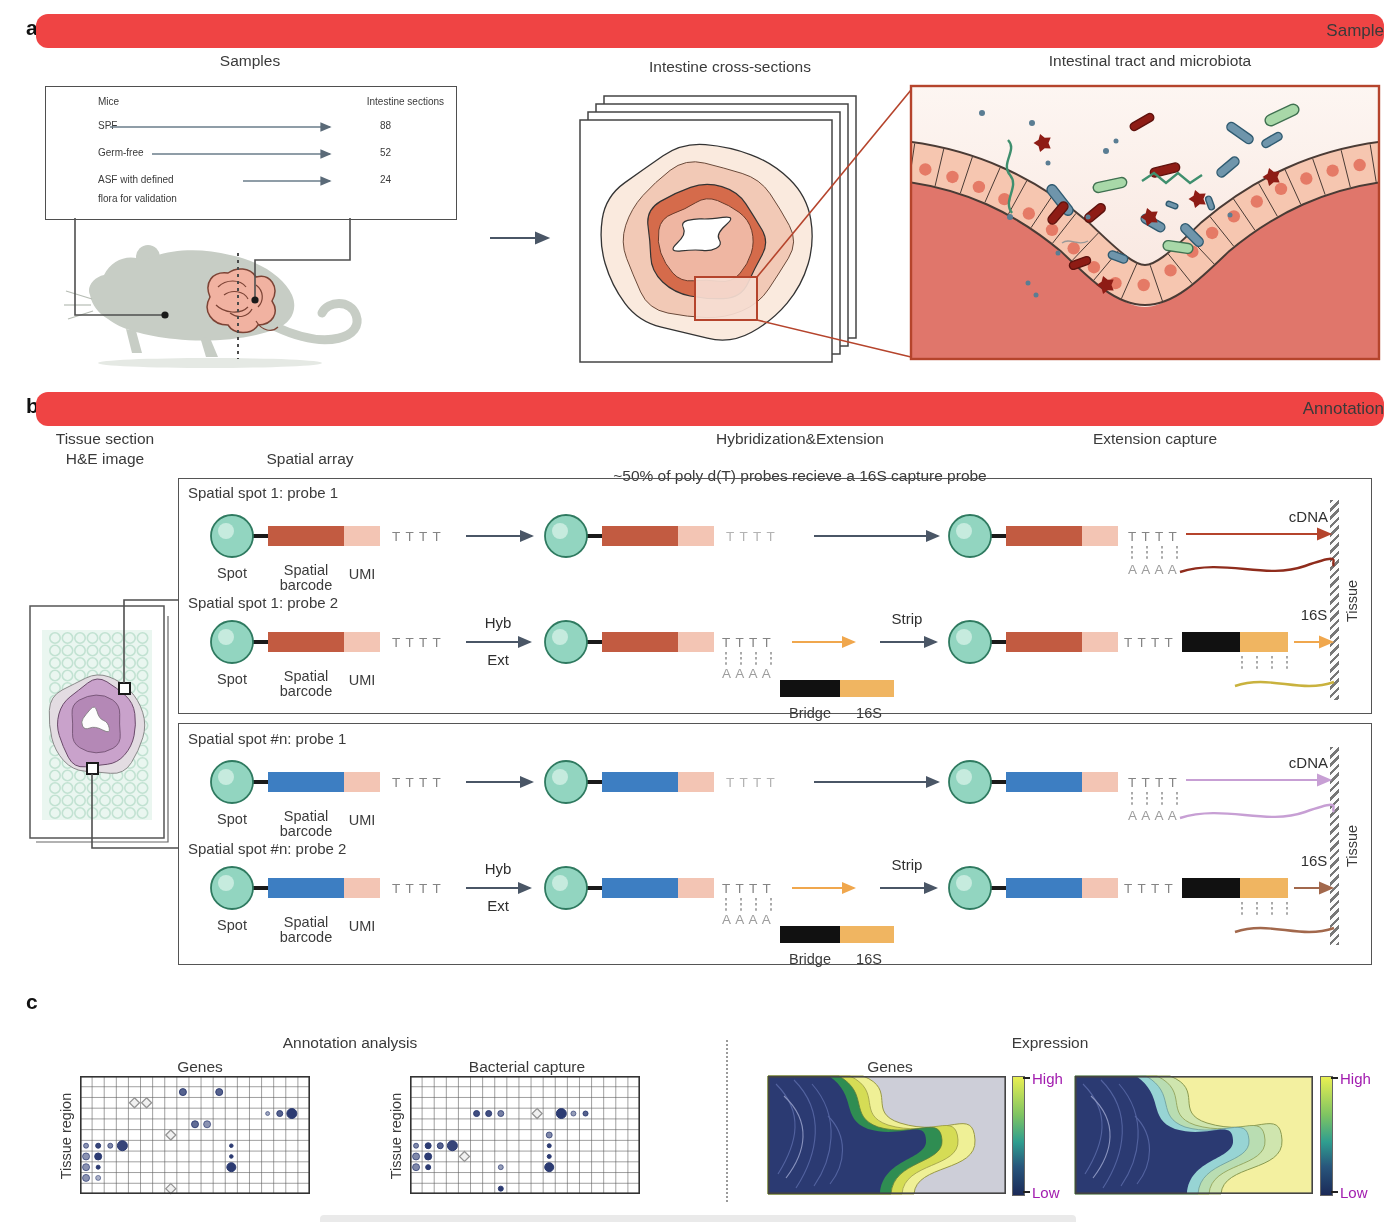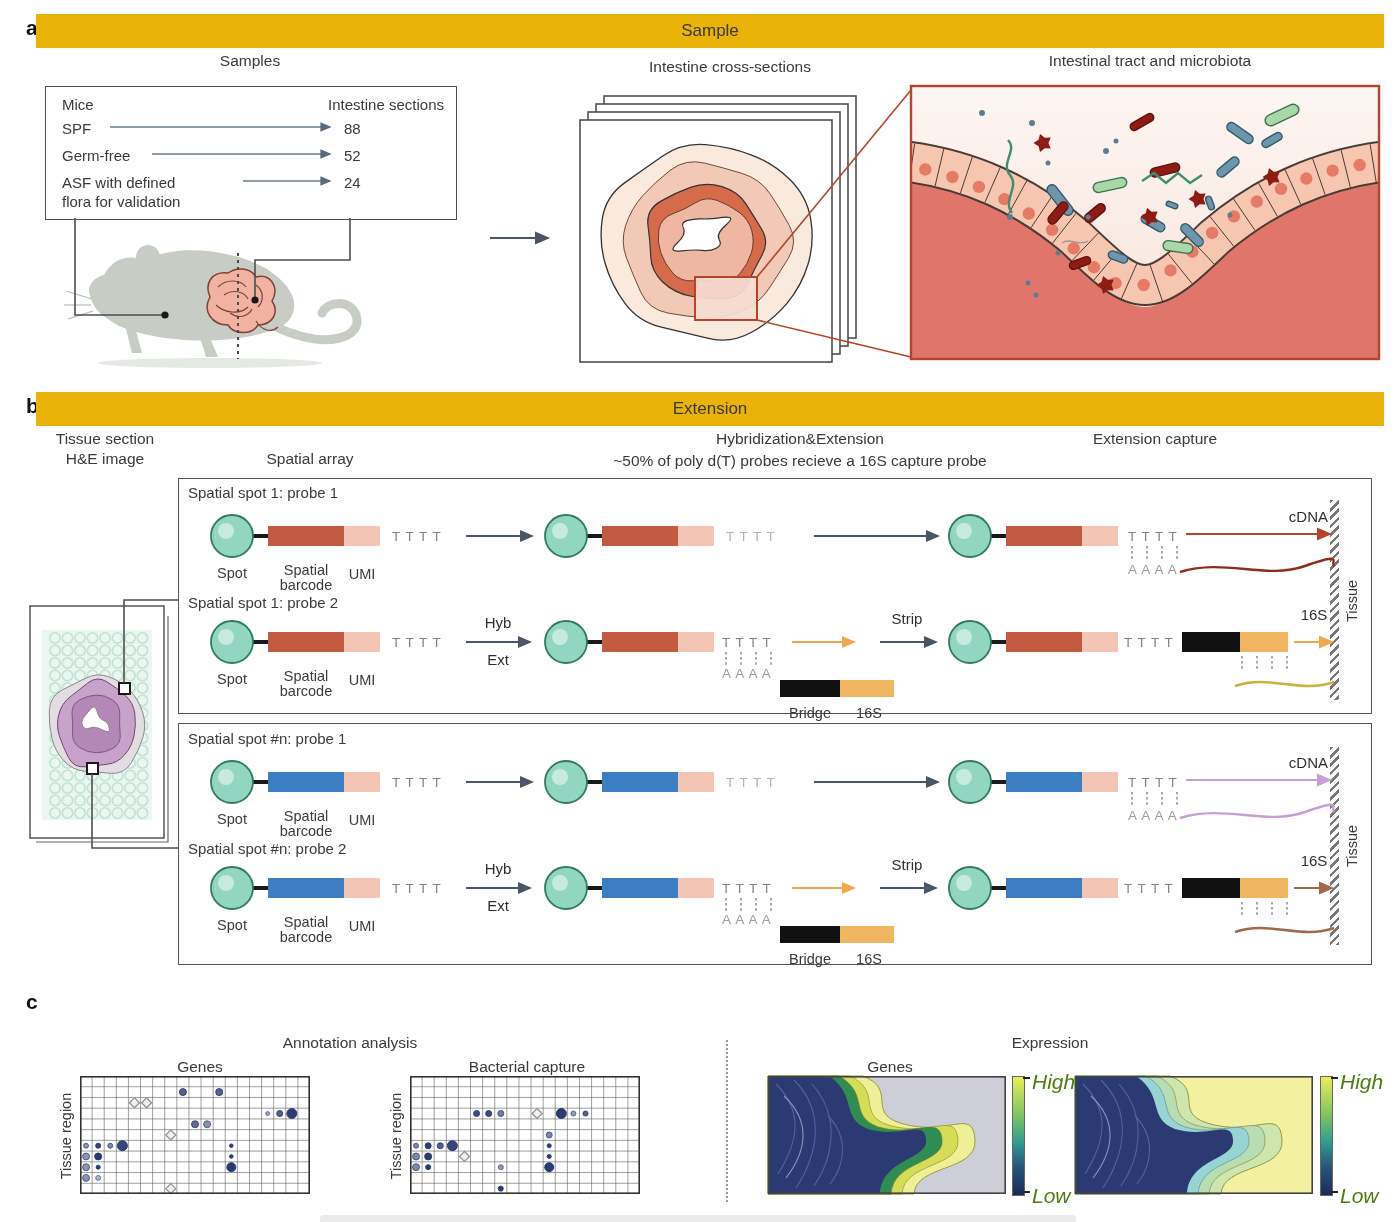--- a/index.html
+++ b/index.html
@@ -1,22 +1,22 @@
 <!DOCTYPE html>
 <html><head>
 <meta charset="utf-8">
 <style>
   html,body{margin:0;padding:0;background:#fff;}
   #fig{position:relative;width:1394px;height:1222px;background:#fff;overflow:hidden;
        font-family:"Liberation Sans",sans-serif;color:#3b3b3b;}
   .panel-letter{position:absolute;font-weight:bold;font-size:21px;color:#111;}
-  .hbar{position:absolute;left:36px;width:1348px;height:34px;background:#eab308;
-        display:flex;align-items:center;justify-content:center;font-size:17px;color:#3a3a3a;}
+  .hbar{position:absolute;left:36px;width:1348px;height:34px;background:#ef4444;
+        display:flex;align-items:center;justify-content:flex-end;font-size:17px;color:#3a3a3a;border-radius:12px;}
   .sec-title{position:absolute;font-size:15.5px;color:#3a3a3a;text-align:center;}
-  .small-label{position:absolute;font-size:15px;color:#3a3a3a;}
+  .small-label{position:absolute;font-size:10px;color:#3a3a3a;margin-left:36px;}
   .samples-box{position:absolute;left:45px;top:86px;width:410px;height:132px;
         border:1.6px solid #4f4f4f;background:#fff;}
   .vlabel{position:absolute;font-size:14.5px;color:#3a3a3a;text-align:center;
         transform:rotate(-90deg);}
   .hatch{position:absolute;width:9px;background:repeating-linear-gradient(135deg,#777 0 2.5px,#fcfcfc 2.5px 6px);}
   svg{position:absolute;overflow:visible;}
   svg text{font-family:"Liberation Sans",sans-serif;font-size:14.5px;fill:#3b3b3b;}
   text.row-title{font-size:15px;}
   text.t-dark{fill:#848484;font-size:13.5px;letter-spacing:1px;}
   text.t-light{fill:#b3b3b3;font-size:13.5px;letter-spacing:1px;}
@@ -27,21 +27,21 @@
   .probe-row .umi{fill:#f3c5b4;}
   .probe-row .spotc{fill:#92d5c0;stroke:#2f7a60;stroke-width:1.8;}
   .probe-row .hl{fill:#c6ebde;}
   .tick{stroke:#7c7c7c;stroke-width:1.3;stroke-dasharray:2.5,2.6;}
   .darrow{stroke:#4a5666;stroke-width:2;fill:none;}
   .box{position:absolute;border:1.6px solid #555;background:transparent;}
   .dotdiv{position:absolute;border-left:2px dotted #9a9a9a;}
   .cbar{position:absolute;width:11px;height:118px;border:1px solid #666;
     background:linear-gradient(#e9ef52,#7fc462 32%,#2f9e8f 55%,#28567c 76%,#1b2a58);}
   .cbar-tick{position:absolute;width:7px;height:2px;background:#222;}
-  .hl-label{position:absolute;font-size:21px;color:#4d7c0f;font-style:italic;}
+  .hl-label{position:absolute;font-size:15px;color:#a21caf;}
   .bottom-strip{position:absolute;left:320px;top:1215px;width:756px;height:7px;
     background:#eaeaea;border-radius:4px 4px 0 0;}
 </style>
 </head>
 <body>
 
 <div id="fig">
 
   <svg width="0" height="0">
     <defs>
@@ -220,28 +220,28 @@
           <circle cx="320" cy="130" r="2.5" fill="#5a7d93"></circle>
           <circle cx="118" cy="198" r="2.5" fill="#5a7d93"></circle>
           <circle cx="126" cy="210" r="2.5" fill="#5a7d93"></circle>
         </g>
     </g>
     <rect x="1" y="1" width="468" height="273" fill="none" stroke="#b5442c" stroke-width="2.4"></rect>
   </svg>
 
   <div class="panel-letter" style="left:26px;top:394px">b</div>
   <div class="hbar" style="top:392px">
-      <span>Extension</span>
+      <span>Annotation</span>
     </div>
 
   <div class="sec-title" style="left:25px;top:430px;width:160px">Tissue section</div>
   <div class="sec-title" style="left:25px;top:450px;width:160px">H&amp;E image</div>
   <div class="sec-title" style="left:220px;top:450px;width:180px">Spatial array</div>
   <div class="sec-title" style="left:640px;top:430px;width:320px">Hybridization&amp;Extension</div>
-  <div class="sec-title" style="left:570px;top:452px;width:460px">~50% of poly d(T) probes recieve a 16S capture probe</div>
+  <div class="sec-title" style="left:570px;top:467px;width:460px">~50% of poly d(T) probes recieve a 16S capture probe</div>
   <div class="sec-title" style="left:1055px;top:430px;width:200px">Extension capture</div>
 
   <div class="box" style="left:178px;top:478px;width:1192px;height:234px"></div>
   <div class="box" style="left:178px;top:723px;width:1192px;height:240px"></div>
 
   <div class="hatch" style="left:1330px;top:500px;height:200px"></div>
   <div class="hatch" style="left:1330px;top:747px;height:198px"></div>
   <div class="vlabel" style="left:1317px;top:593px;width:70px">Tissue</div>
   <div class="vlabel" style="left:1317px;top:838px;width:70px">Tissue</div>
 

